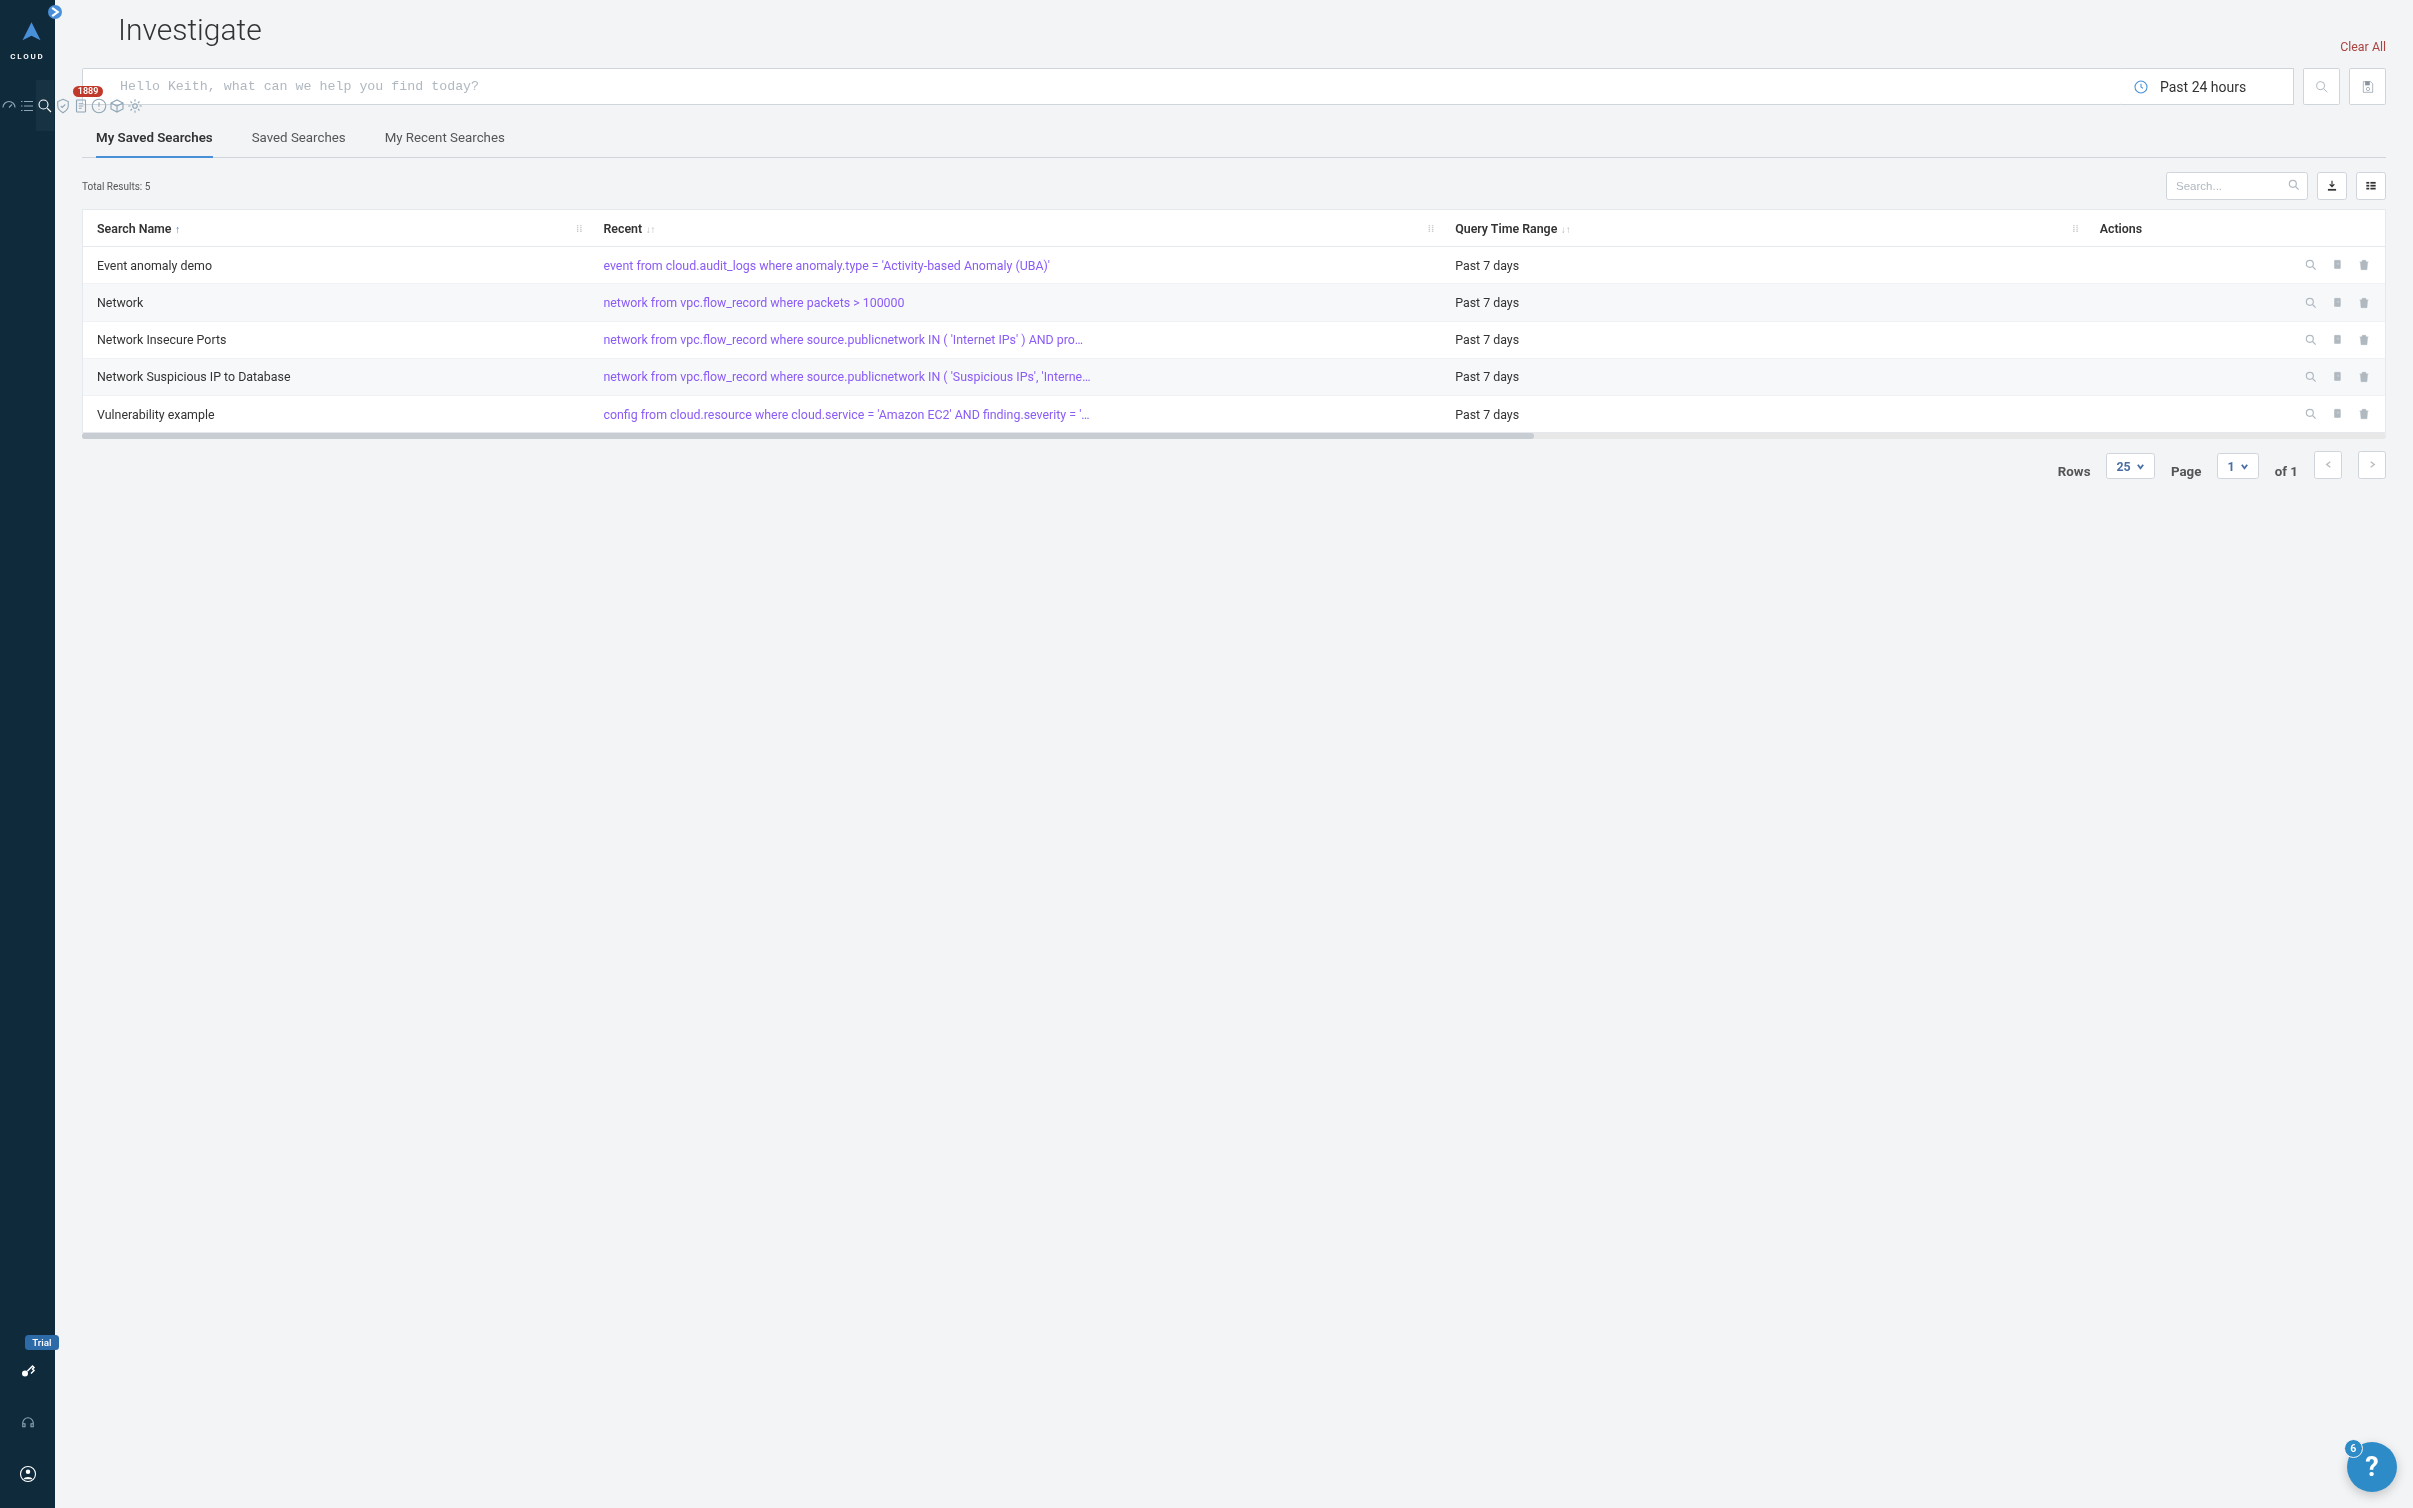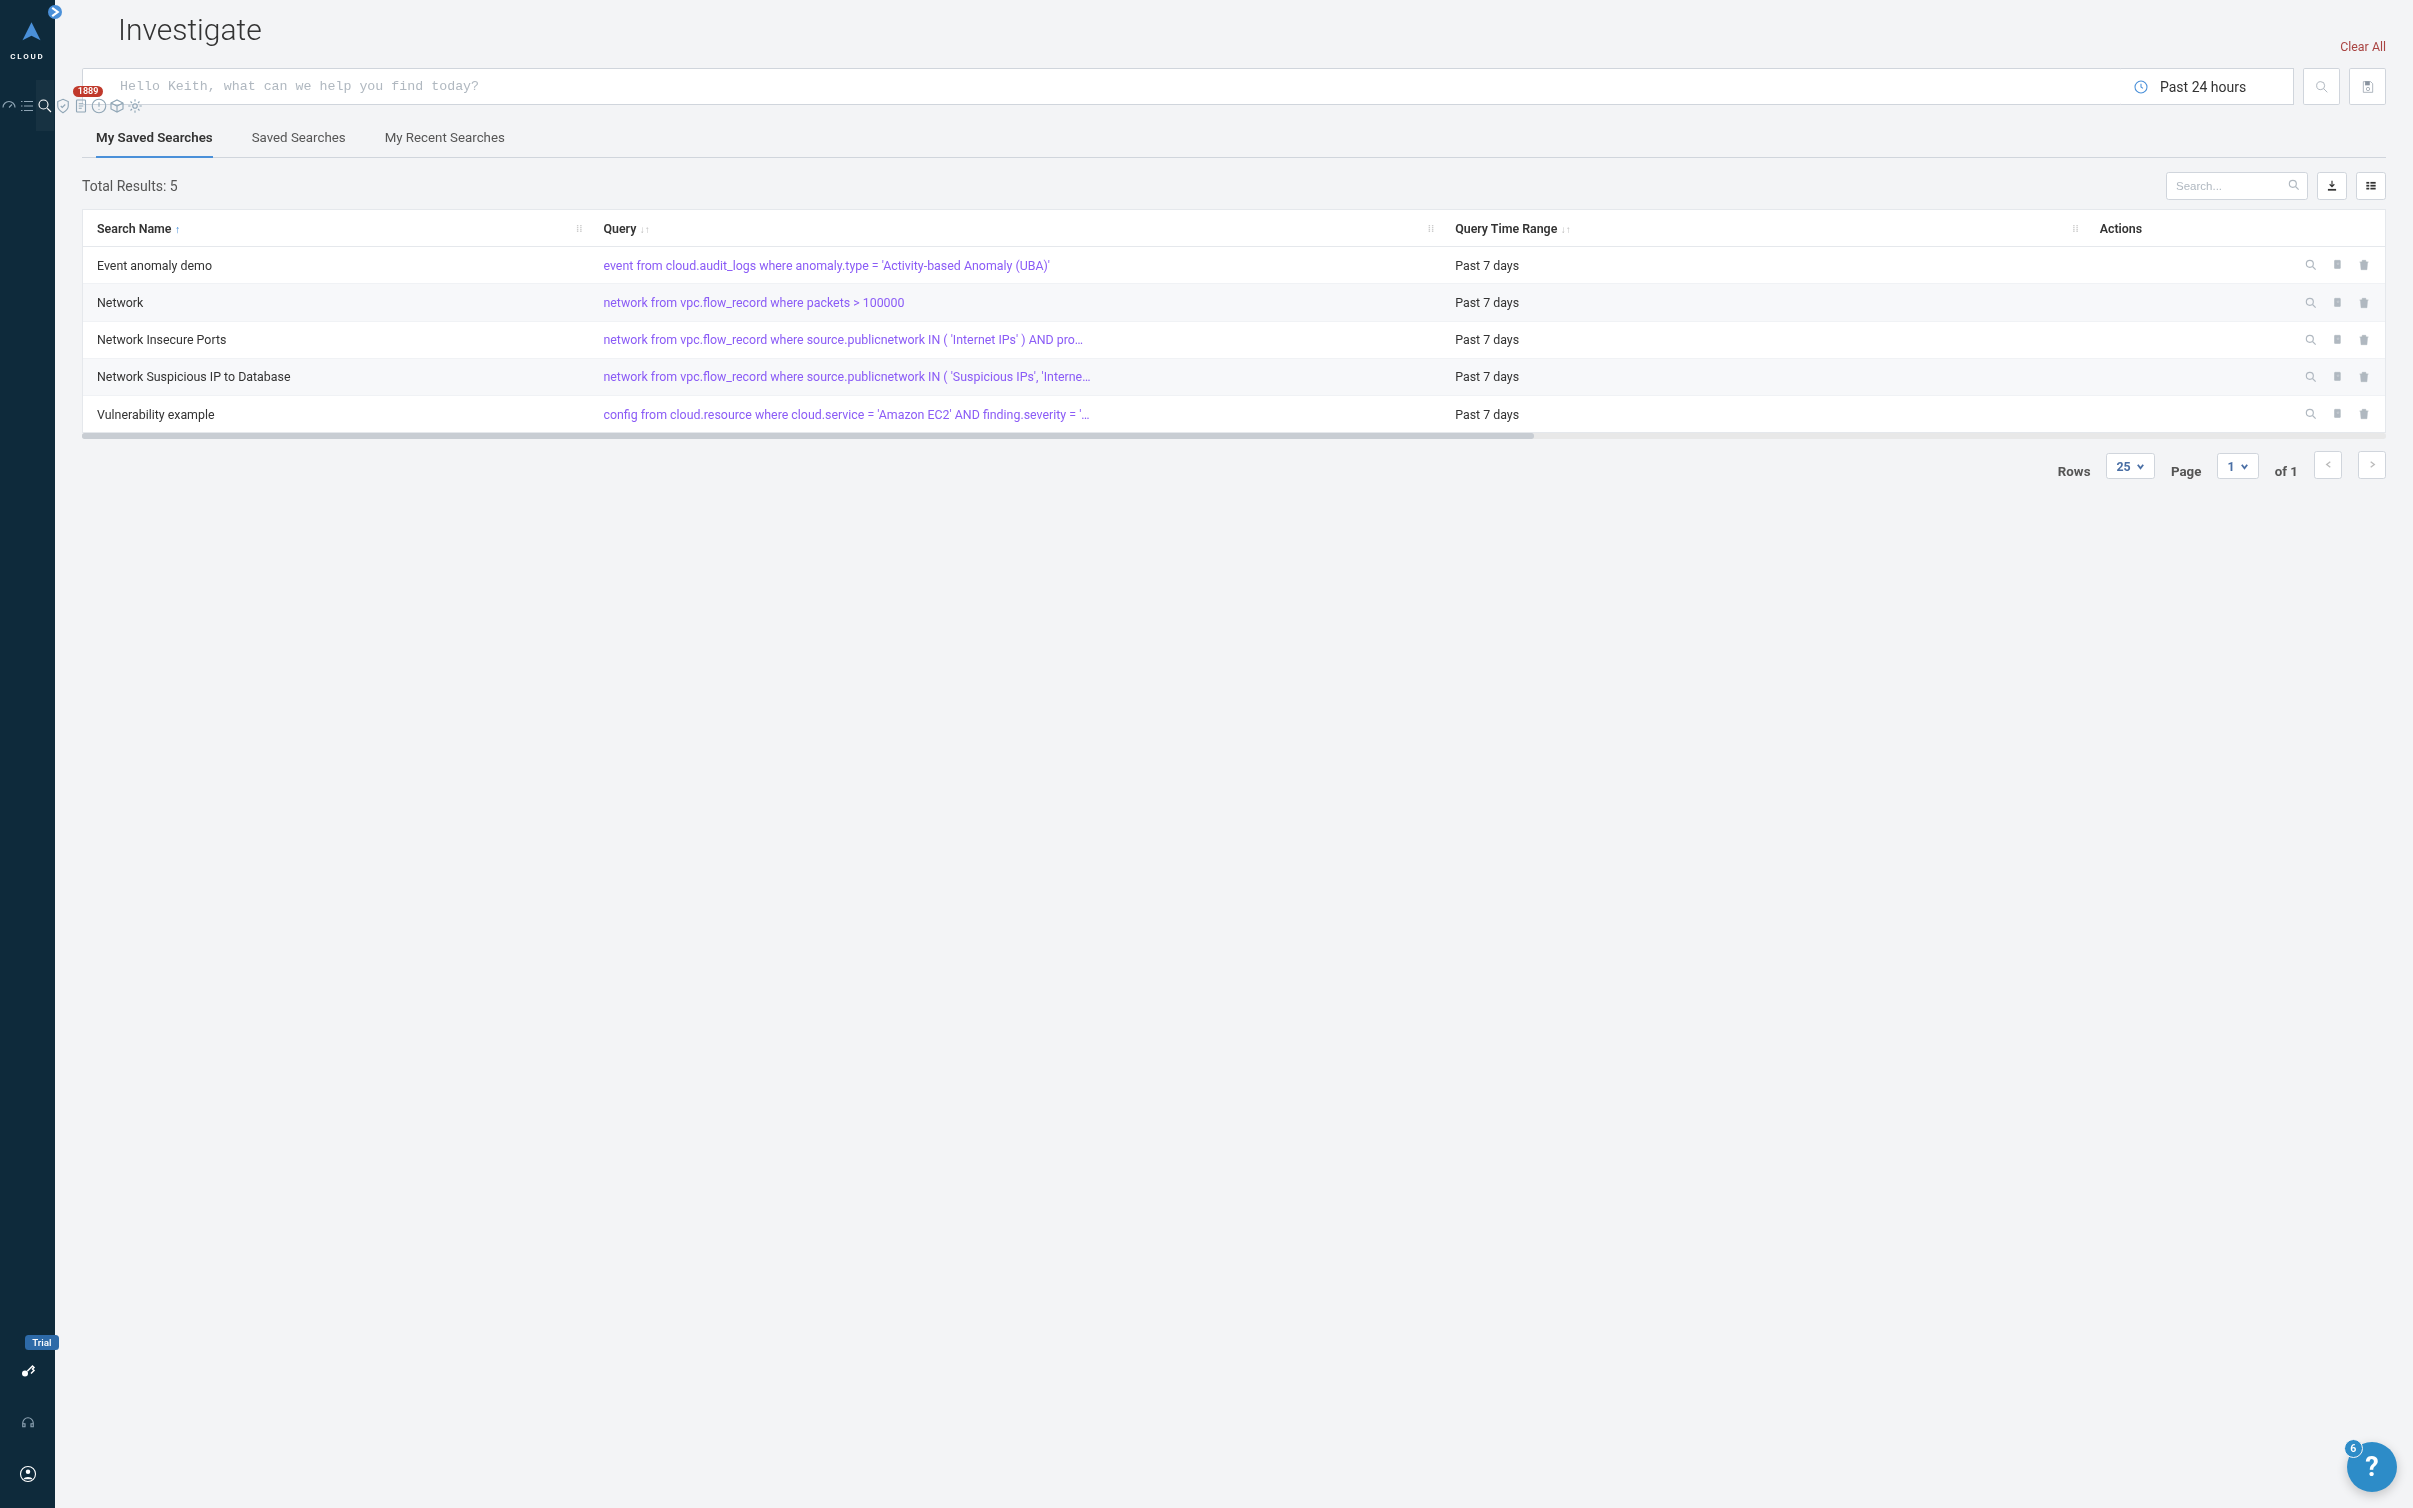--- a/index.html
+++ b/index.html
@@ -32,21 +32,21 @@
   .timerange { width:173px; border:0.9px solid #d0d5dc; border-left:none; background:#fff; display:flex;align-items:center; gap:10.6px; padding:0 12.4px; cursor:pointer; margin-left:-9.8px; height:37px;}
   .timerange svg { width:16px;height:16px;stroke:#4a90d9;fill:none;stroke-width:1.6; }
   .icon-btn { width:37px;height:37px;border:0.9px solid #d0d5dc;background:#fff;border-radius:1.8px;display:flex;align-items:center;justify-content:center;color:#8a94a0;cursor:pointer; }
   .icon-btn svg { width:16px;height:16px;stroke:currentColor;fill:currentColor; }
 
   .tabs { display:flex; border-bottom:0.9px solid #d0d5dc; margin: 0 27px; gap:39px; padding:0 14px; }
   .tab { padding: 7px 0 10.6px 0; font-size:13.3px; color:#555; cursor:pointer; border-bottom:2.7px solid transparent; margin-bottom:-0.9px; }
   .tab.active { border-bottom-color:#4a90d9; font-weight:600; color:#333; }
 
   .results-bar { display:flex; align-items:center; padding: 14px 27px 9px 27px; gap:9px; }
-  .total-results { font-size:14px; color:#555; flex:1; }
+  .total-results { font-size:10px; color:#555; flex:1; }
   .small-search { position:relative; }
   .small-search input { width:142px; height:28px; border:0.9px solid #d0d5dc; border-radius:2.7px; padding:0 27px 0 9px; font-size:11.5px; }
   .small-search input::placeholder { color:#b0b8c0; }
   .small-search svg { position:absolute; right:7px; top:6.2px; width:14px;height:14px; stroke:#b0b8c0; fill:none; stroke-width:2; }
   .toolbar-btn { width:30px;height:28px;border:0.9px solid #d0d5dc;background:#fff;border-radius:2.7px;display:flex;align-items:center;justify-content:center;color:#555;cursor:pointer; }
   .toolbar-btn svg { width:14px;height:14px; }
 
   .table-wrap { margin: 0 27px; border:0.9px solid #e5e8ec; background:#fff; overflow:hidden; }
   table { width:100%; border-collapse:collapse; table-layout:fixed; }
   th { text-align:left; font-size:12.4px; font-weight:600; color:#333; padding:10.6px 14px; border-bottom:0.9px solid #e5e8ec; position:relative; background:#fff; }
@@ -227,21 +227,21 @@
     <table>
       <colgroup>
           <col style="width:22%">
           <col style="width:37%">
           <col style="width:28%">
           <col style="width:13%">
         </colgroup>
       <thead>
         <tr>
           <th><span>Search Name</span><span class="sort">↑</span><span class="grip">⁞⁞</span></th>
-          <th><span>Query</span><span class="sort-neutral">↓↑</span><span class="grip">⁞⁞</span></th>
+          <th><span>Recent</span><span class="sort-neutral">↓↑</span><span class="grip">⁞⁞</span></th>
           <th><span>Query Time Range</span><span class="sort-neutral">↓↑</span><span class="grip">⁞⁞</span></th>
           <th><span>Actions</span></th>
         </tr>
       </thead>
       <tbody id="table-body">
           <tr>
     <td>Event anomaly demo</td>
     <td><span class="query-link">event from cloud.audit_logs where anomaly.type = 'Activity-based Anomaly (UBA)'</span></td>
     <td>Past 7 days</td>
     <td>

